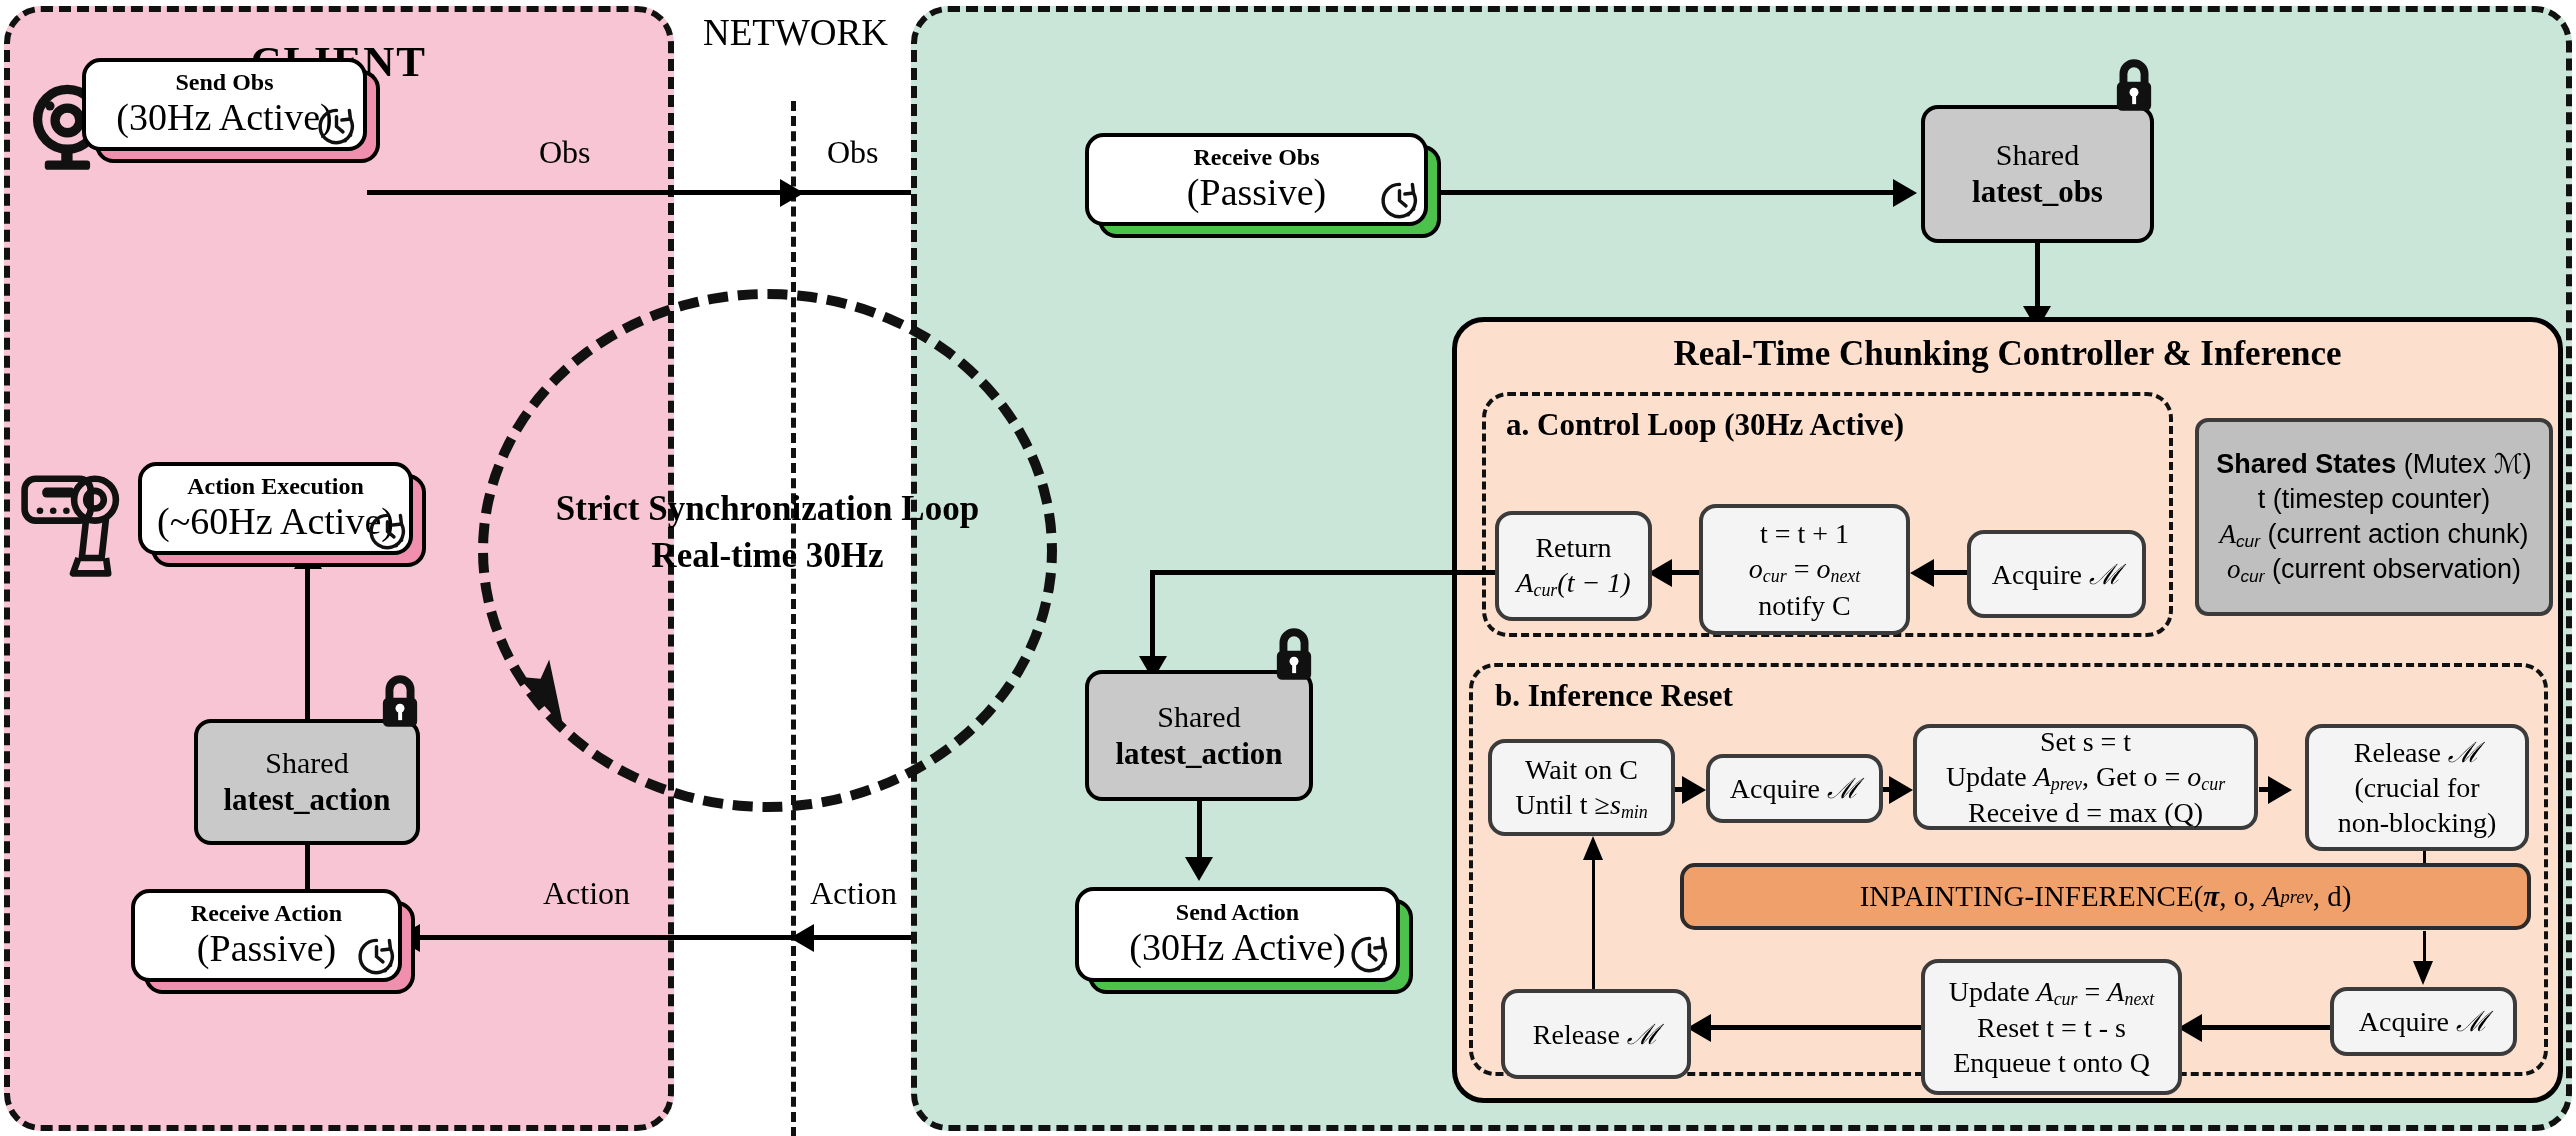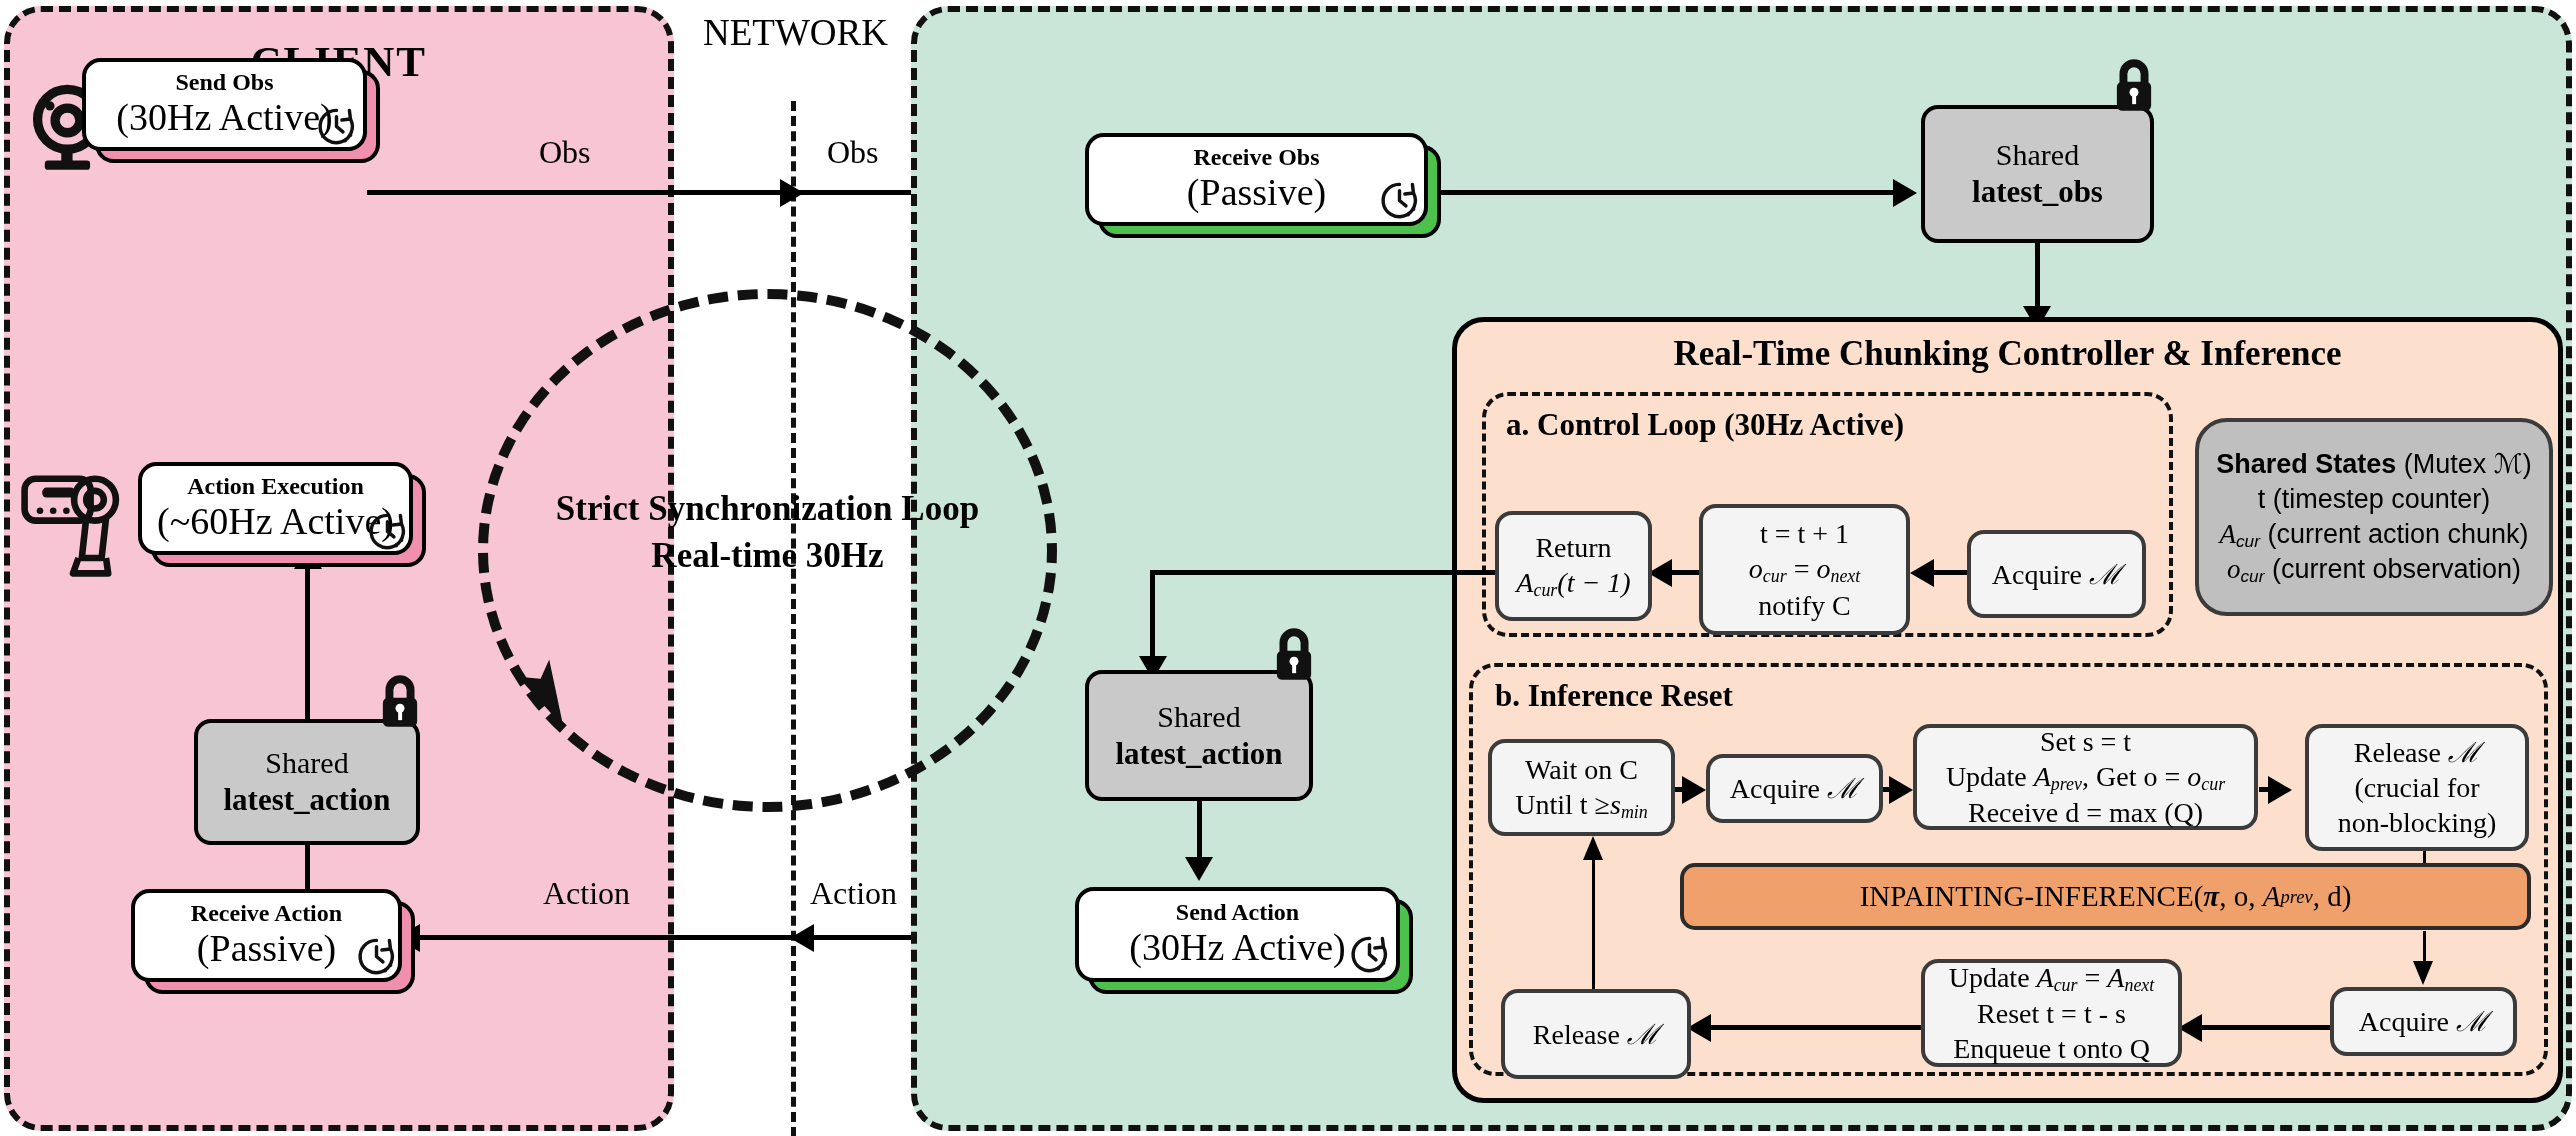--- a/index.html
+++ b/index.html
@@ -63,21 +63,21 @@
   .loopbox{border:4.7px dashed #111;border-radius:26px;}
   .loop-title{font-weight:bold;font-size:31px;color:#000;}
 
   
   .pbox{background:#F4F4F4;border:4.7px solid #3b3b3b;border-radius:17px;
         display:flex;flex-direction:column;align-items:center;justify-content:center;
         text-align:center;color:#000;font-size:28px;line-height:1.25;z-index:5;}
   .pbox .ln{white-space:nowrap;}
 
   
-  #shared-states{background:#BFBFBF;border:4.7px solid #3b3b3b;border-radius:32px;
+  #shared-states{background:#BFBFBF;border:4.7px solid #3b3b3b;border-radius:13px;
         display:flex;flex-direction:column;align-items:center;justify-content:center;
         text-align:center;font-family:"Liberation Sans","DejaVu Sans",sans-serif;
         font-size:27px;line-height:1.3;color:#000;}
   #shared-states .hd{font-weight:bold;}
 
   
   #inpainting{background:#F0A06A;border:4.7px solid #2b2b2b;border-radius:15px;
         display:flex;align-items:center;justify-content:center;
         font-size:29px;color:#000;z-index:5;}
 
@@ -358,21 +358,21 @@
   <div class="abs" style="left:2423px;top:931px;width:2.8px;height:43px;background:#000;"></div>
   <div class="abs arrow-d thin" style="left:2413px;top:961px;"></div>
 
   <div class="abs pbox" style="left:2330px;top:987px;width:187px;height:69px;">
     <div class="ln">
       <span>Acquire</span>
       <span class="cal">ℳ</span>
     </div>
   </div>
 
-  <div class="abs pbox" style="left:1921px;top:959px;width:261px;height:108px;">
+  <div class="abs pbox" style="left:1921px;top:959px;width:261px;height:136px;">
     <div class="ln">
       <span>Update</span>
       <span class="mi">A</span><span class="sub">cur</span>
       <span>=</span>
       <span class="mi">A</span><span class="sub">next</span>
     </div>
     <div class="ln">Reset t = t - s</div>
     <div class="ln">Enqueue t onto Q</div>
   </div>
 

